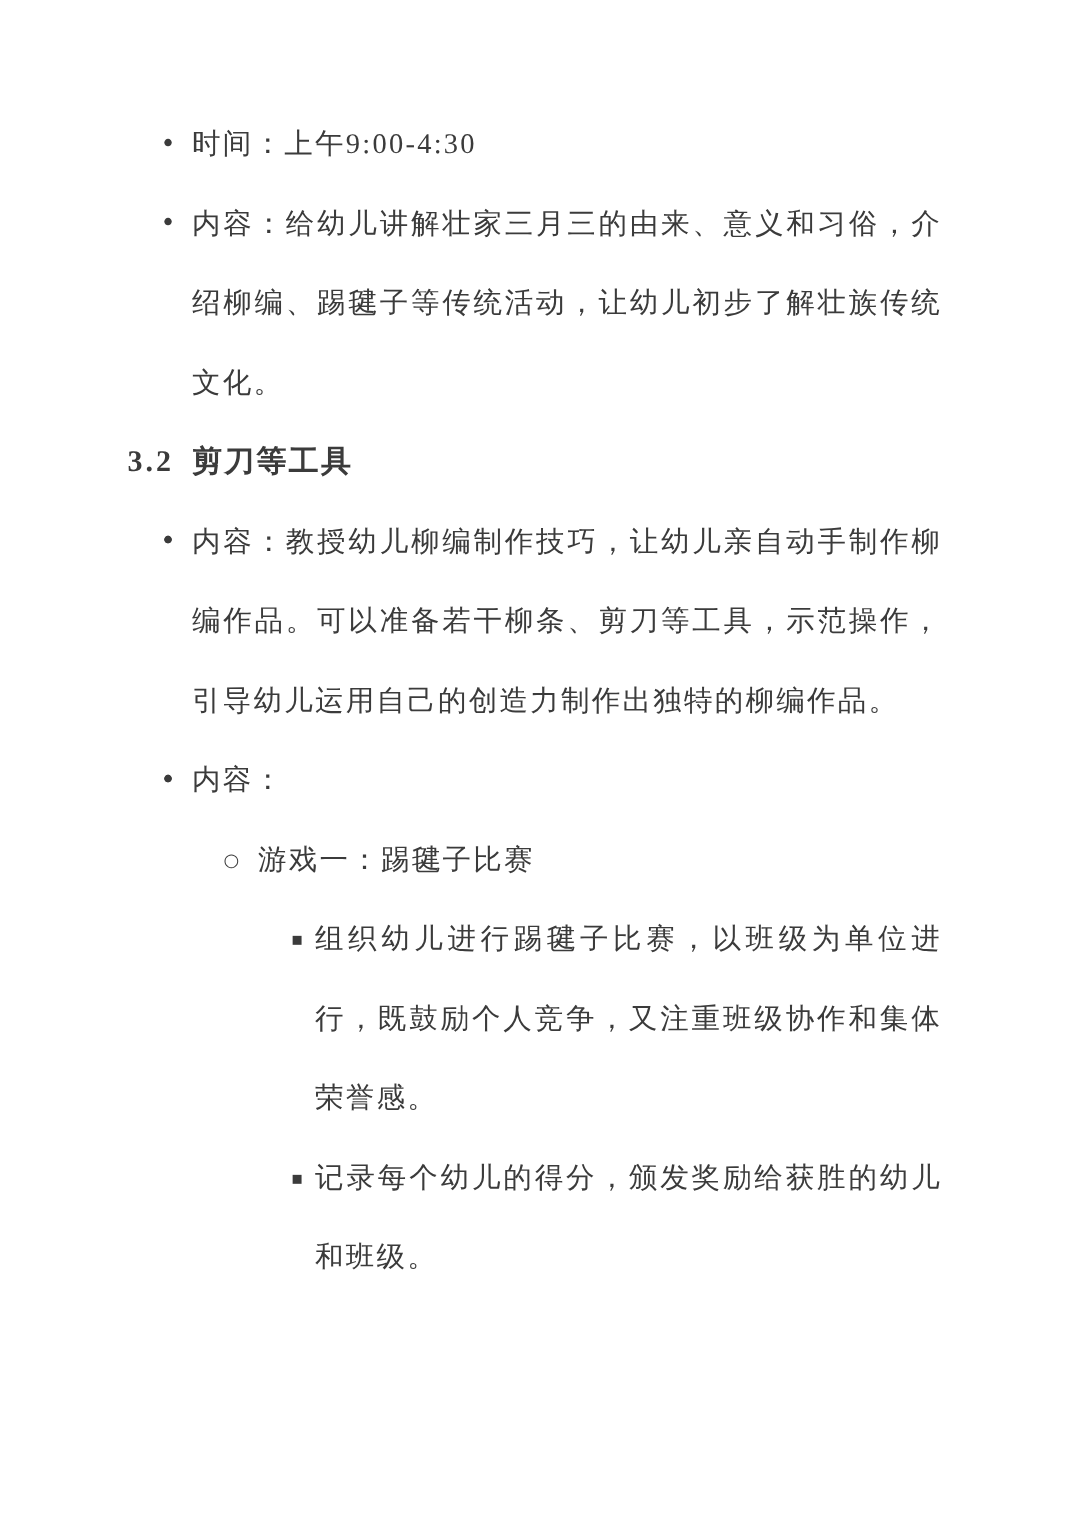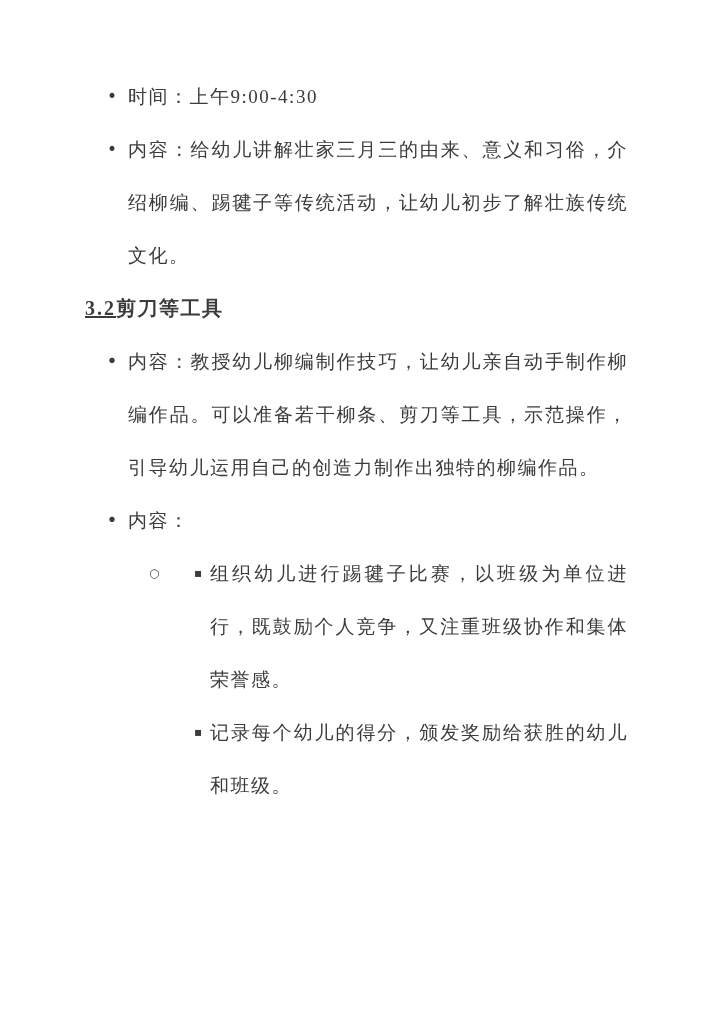--- a/index.html
+++ b/index.html
@@ -47,23 +47,22 @@
   .b3 { font-size: 12px; }
   .heading {
     margin: 0;
     font-size: 20px;
     font-weight: bold;
     line-height: 53px;
     letter-spacing: 1.5px;
     text-align: left;
   }
   .heading .hnum {
-    margin-right: 0;
+    margin-right: 12px;
     letter-spacing: 2px;
-    text-decoration: underline;
   }
 </style>
 </head>
 <body>
 
 <div class="page">
 
   <div class="block l1">
     <span class="bullet b1">•</span>
     <span>时间：上午9:00-4:30</span>
@@ -86,20 +85,21 @@
 
   <div class="block l1">
     <span class="bullet b1">•</span>
   </div>
   <div class="block l1">
     <span class="bullet b1">•</span>
     <span>内容：</span>
   </div>
   <div class="block l2">
     <span class="bullet b2">○</span>
+    <span>游戏一：踢毽子比赛</span>
   </div>
   <div class="block l3">
     <span class="bullet b3">▪</span>
     <span>组织幼儿进行踢毽子比赛，以班级为单位进行，既鼓励个人竞争，又注重班级协作和集体荣誉感。</span>
   </div>
   <div class="block l3">
     <span class="bullet b3">▪</span>
     <span>记录每个幼儿的得分，颁发奖励给获胜的幼儿和班级。</span>
   </div>
 

